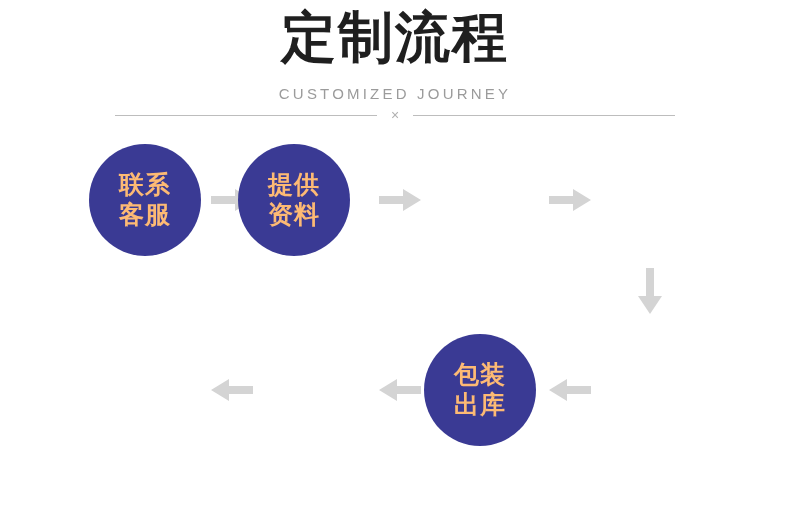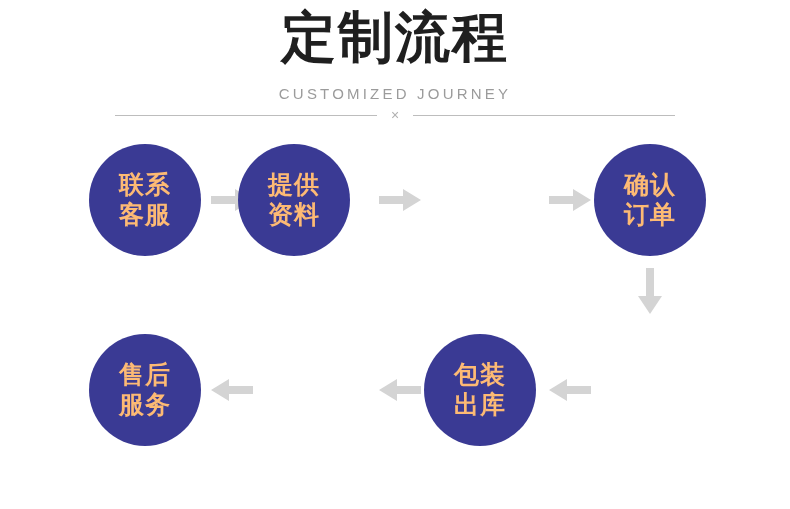--- a/index.html
+++ b/index.html
@@ -175,39 +175,31 @@
       </svg>
     </div>
 
 
     <div class="arrow pos-a3">
       <svg width="42" height="26" viewBox="0 0 42 26">
         <polygon points="0,9 24,9 24,2 42,13 24,24 24,17 0,17" fill="#d4d4d4"></polygon>
       </svg>
     </div>
 
-    <div class="circle pos-c4">
-      <div class="circle-label">确认
-订单</div>
-    </div>
 
   </div>
 
   <div class="arrow-down">
     <svg width="28" height="46" viewBox="0 0 28 46">
       <polygon points="10,0 18,0 18,28 26,28 14,46 2,28 10,28" fill="#d4d4d4"></polygon>
     </svg>
   </div>
 
   <div class="flow-row row-2">
 
-    <div class="circle pos-c1">
-      <div class="circle-label">售后
-服务</div>
-    </div>
 
     <div class="arrow pos-a1">
       <svg width="42" height="26" viewBox="0 0 42 26">
         <polygon points="42,9 18,9 18,2 0,13 18,24 18,17 42,17" fill="#d4d4d4"></polygon>
       </svg>
     </div>
 
 
     <div class="arrow pos-a2">
       <svg width="42" height="26" viewBox="0 0 42 26">

